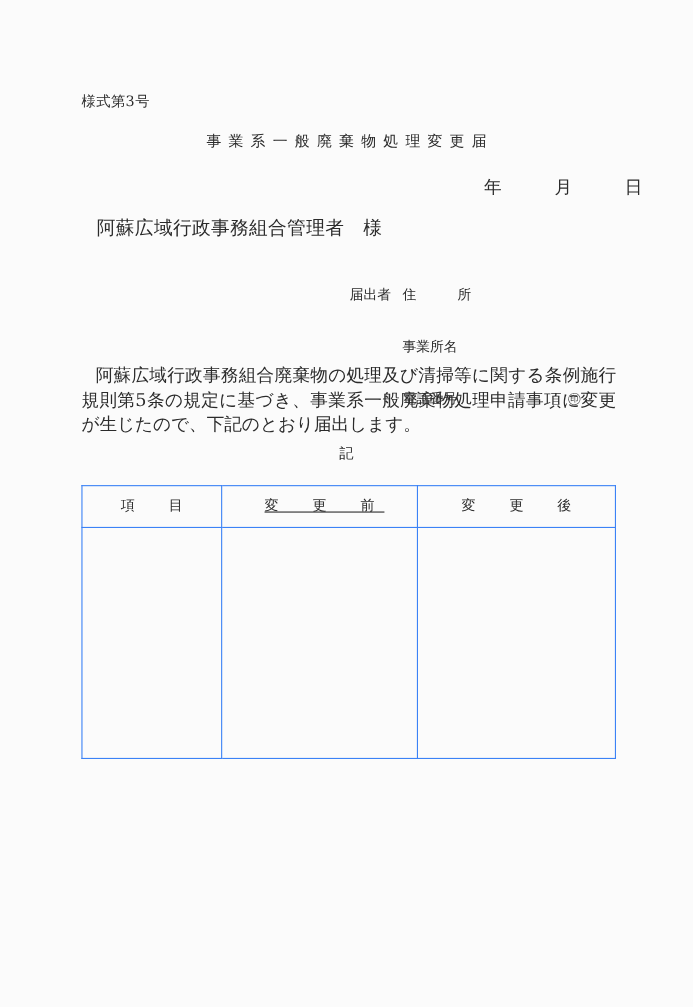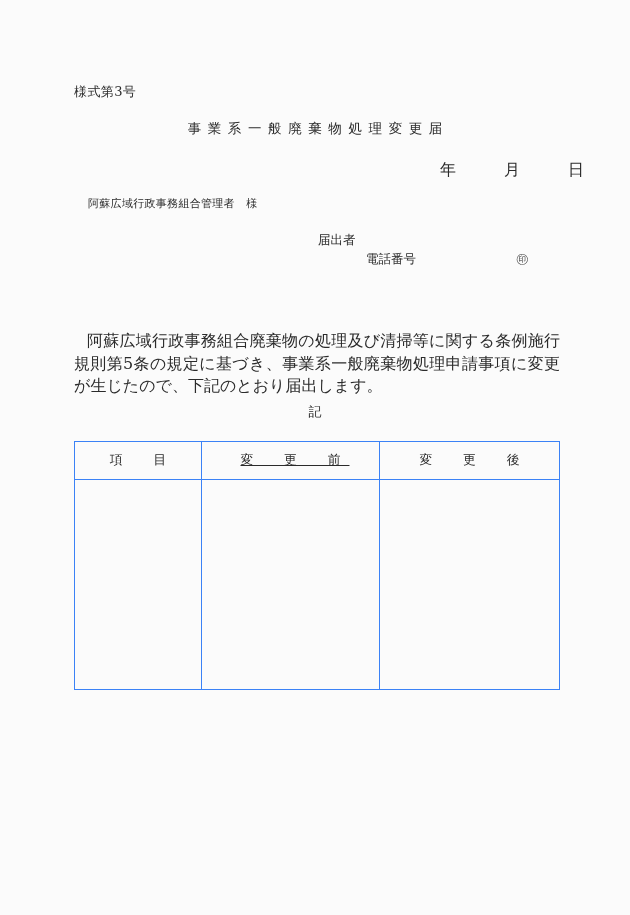--- a/index.html
+++ b/index.html
@@ -53,37 +53,38 @@
     top: 160px;
     font-size: 16px;
     white-space: pre;
   }
 
   
   .addressee {
     position: absolute;
     left: 88px;
     top: 196px;
-    font-size: 11px;
+    font-size: 17px;
     letter-spacing: 0.3px;
     white-space: pre;
   }
 
   
   .submitter {
     position: absolute;
     left: 318px;
     top: 232px;
     font-size: 12.5px;
   }
   .submitter-row {
     display: flex;
     align-items: baseline;
     height: 19px;
     white-space: pre;
+    margin-top: 28px;
   }
   .submitter-tag {
     width: 48px;
     flex: 0 0 48px;
   }
   .submitter-field {
     width: 150px;
     flex: 0 0 150px;
     white-space: pre;
   }
@@ -156,20 +157,25 @@
 
   <div class="doc-title">事業系一般廃棄物処理変更届</div>
 
   <div class="date-line">年　　　月　　　日</div>
 
   <div class="addressee">阿蘇広域行政事務組合管理者　様</div>
 
   <div class="submitter">
     <div class="submitter-row">
       <span class="submitter-tag">届出者</span>
+      <span class="submitter-field">住　　　所</span>
+    </div>
+    <div class="submitter-row">
+      <span class="submitter-tag"></span>
+      <span class="submitter-field">事業所名</span>
     </div>
     <div class="submitter-row">
       <span class="submitter-tag"></span>
       <span class="submitter-field">電話番号</span>
       <span class="seal-mark">㊞</span>
     </div>
   </div>
 
   <div class="body-text">阿蘇広域行政事務組合廃棄物の処理及び清掃等に関する条例施行規則第5条の規定に基づき、事業系一般廃棄物処理申請事項に変更が生じたので、下記のとおり届出します。</div>
 

